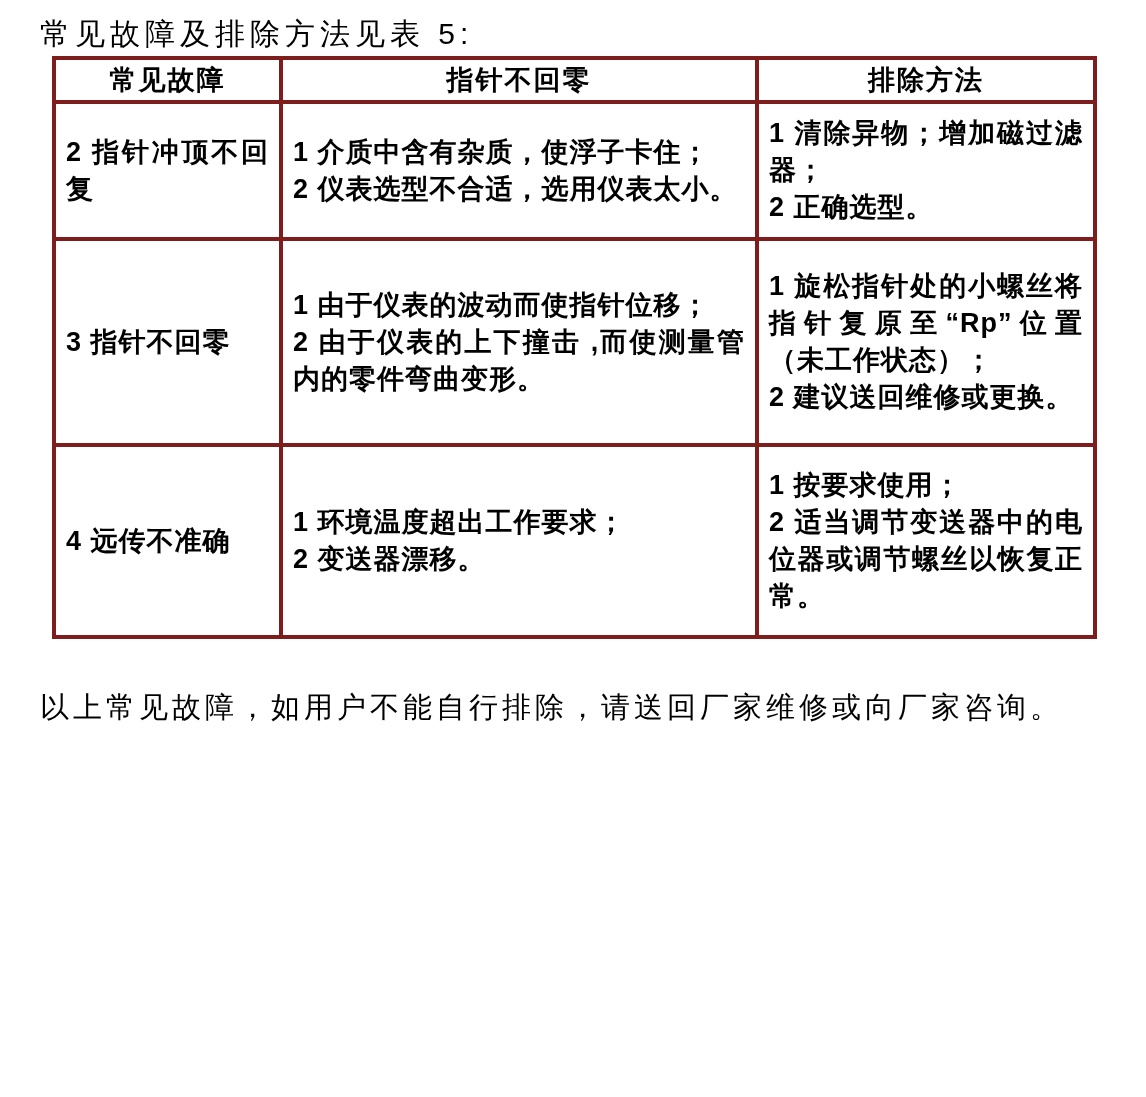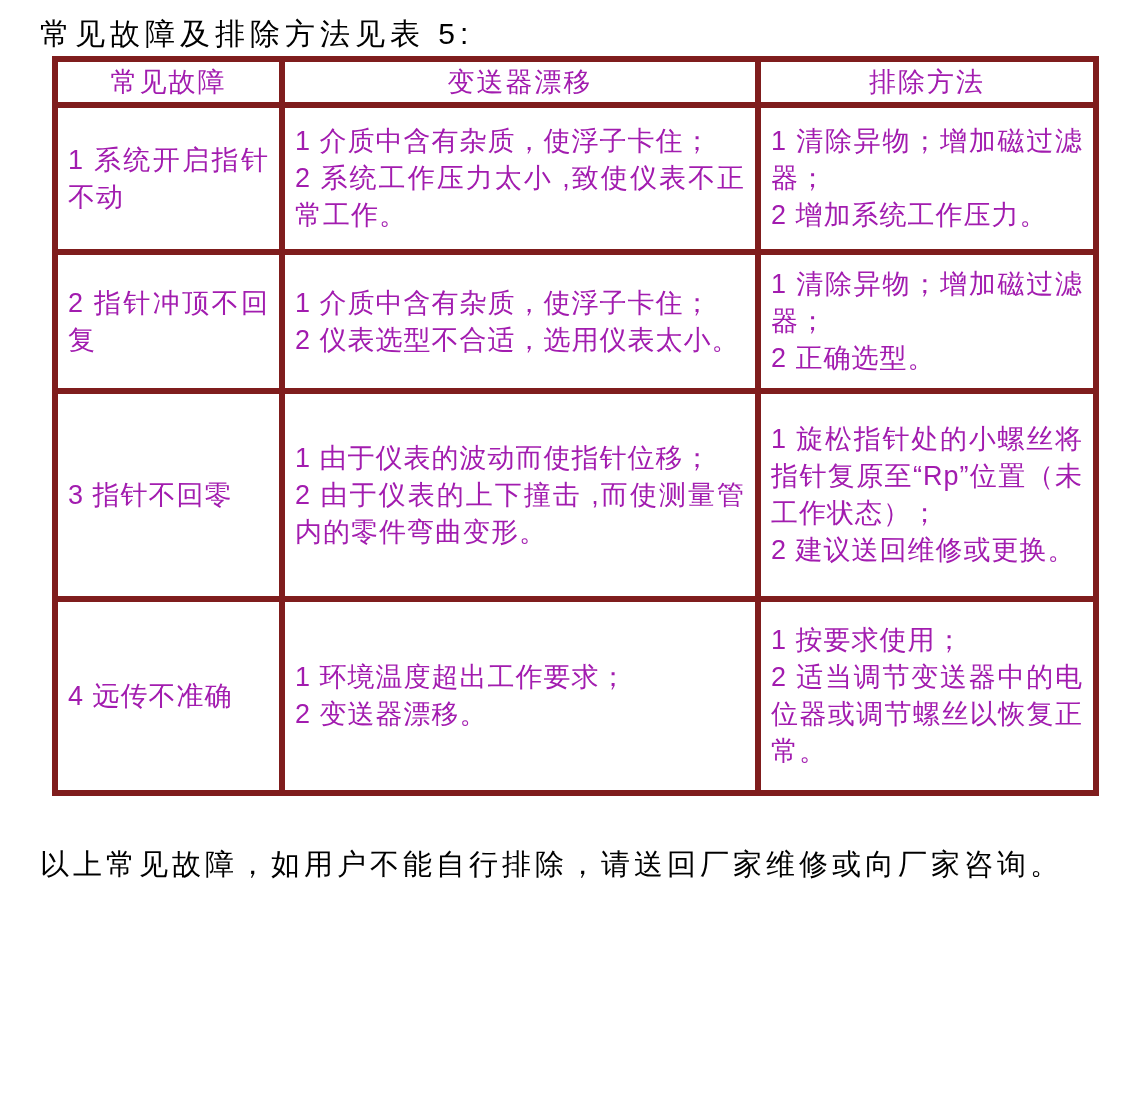--- a/index.html
+++ b/index.html
@@ -33,24 +33,24 @@
   }
   table.fault-table {
     margin-left: 52px;
     width: 1041px;
     border-collapse: collapse;
     table-layout: fixed;
     border: 3px solid #000;
   }
   table.fault-table th,
   table.fault-table td {
-    border: 6px solid #7f1d1d;
-    font-weight: normal;
+    border: 4px solid #7f1d1d;
+    font-weight: bold;
     font-size: 27px;
-    color: #a21caf;
+    color: #000000;
   }
   table.fault-table th {
     height: 40px;
     text-align: center;
     vertical-align: middle;
     letter-spacing: 2px;
     padding: 0;
   }
   table.fault-table td {
     line-height: 37px;
@@ -87,32 +87,25 @@
 
   <table class="fault-table">
     <colgroup>
       <col class="c1">
       <col class="c2">
       <col class="c3">
     </colgroup>
     <thead>
       <tr>
         <th>常见故障</th>
-        <th>变送器漂移</th>
+        <th>指针不回零</th>
         <th>排除方法</th>
       </tr>
     </thead>
     <tbody>
-      <tr class="r1">
-        <td class="fault">1 系统开启指针不动</td>
-        <td class="cause">1 介质中含有杂质，使浮子卡住；
-2 系统工作压力太小 ,致使仪表不正常工作。</td>
-        <td class="remedy">1 清除异物；增加磁过滤器；
-2 增加系统工作压力。</td>
-      </tr>
       <tr class="r2">
         <td class="fault">2 指针冲顶不回复</td>
         <td class="cause">1 介质中含有杂质，使浮子卡住；
 2 仪表选型不合适，选用仪表太小。</td>
         <td class="remedy">1 清除异物；增加磁过滤器；
 2 正确选型。</td>
       </tr>
       <tr class="r4">
         <td class="fault">3 指针不回零</td>
         <td class="cause">1 由于仪表的波动而使指针位移；

